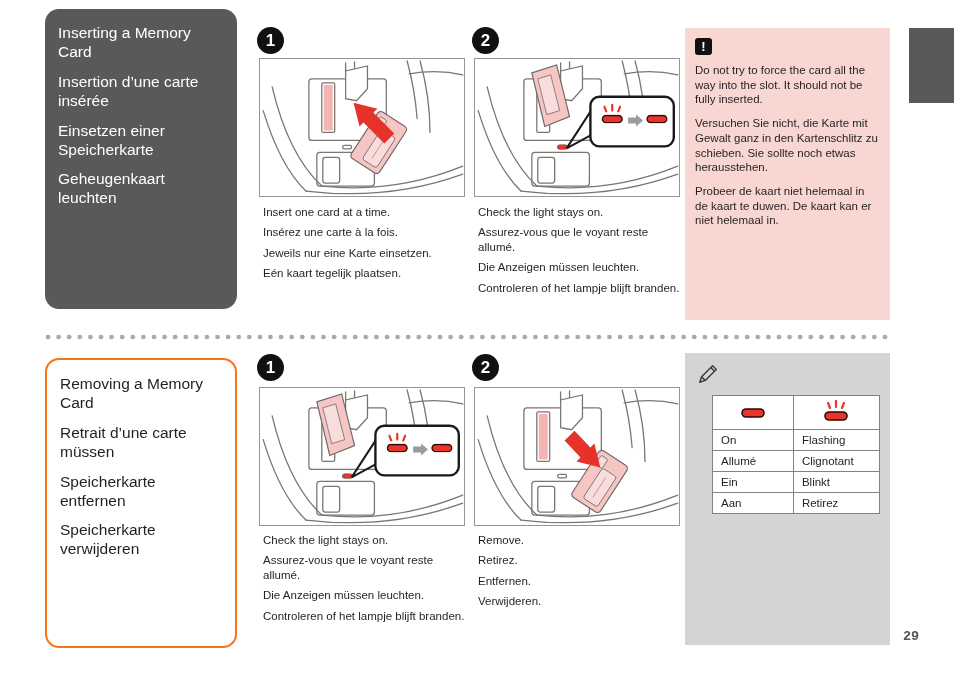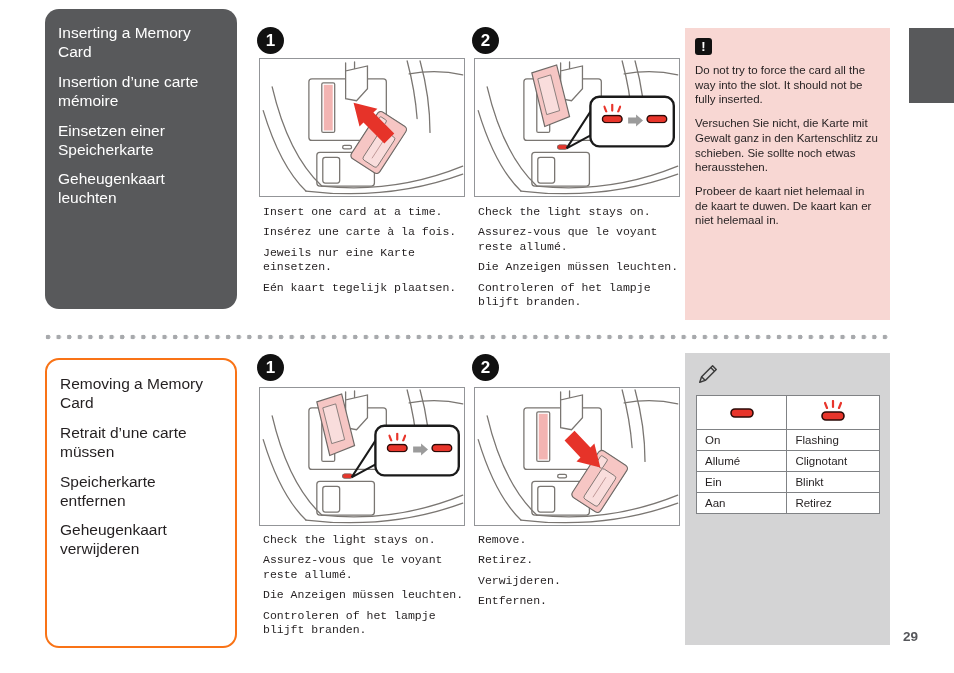--- a/index.html
+++ b/index.html
@@ -24,21 +24,21 @@
     width:27px; height:27px; border-radius:50%; background:#111111; color:#ffffff;
     display:flex; align-items:center; justify-content:center;
     font-size:17px; font-weight:bold;
   }
 
   
   .illus { width:206px; height:139px; background:#ffffff; border:1px solid #939598; }
   .illus svg { display:block; width:100%; height:100%; }
 
   
-  .captions { width:202px;font-family:Liberation Mono, monospace; }
+  .captions { width:202px; }
   .captions p { font-size:11.5px; line-height:1.25; margin-bottom:6px; }
 
   
   .warning-box { left:685px; top:28px; width:205px; height:292px; background:#f8d7d3; padding:10px 10px 10px 10px; }
   .warn-icon {
     width:17px; height:17px; background:#111111; border-radius:3px; color:#ffffff;
     display:flex; align-items:center; justify-content:center;
     font-size:13px; font-weight:bold; margin-bottom:8px;
   }
   .warning-box p { font-size:11.5px; line-height:1.28; margin-bottom:9px; }
@@ -47,27 +47,27 @@
   .dots {
     left:45px; top:333px; width:845px; height:8px;
     background-image:radial-gradient(circle at 3px 4px, #a7a9ac 2.1px, transparent 2.6px);
     background-size:10.6px 8px; background-repeat:repeat-x;
   }
 
   
   .note-box { left:685px; top:353px; width:205px; height:292px; background:#d4d4d5; padding:8px 10px; }
   .pencil { margin:2px 0 6px 2px; }
 
-  table.led-table { border-collapse:collapse; background:#ffffff; margin-left:1px; }
+  table.led-table { border-collapse:collapse; background:#ffffff; margin-left:17px; }
   table.led-table th, table.led-table td { border:1px solid #808285; }
   table.led-table th { width:91px; height:34px; text-align:center; vertical-align:middle; }
   table.led-table th:last-child { width:93px; }
   table.led-table td { height:21px; font-size:11.5px; font-weight:400; padding-left:8px; text-align:left; vertical-align:middle; }
 
-  .page-num { left:903px; top:629px; font-size:13.5px; font-weight:bold; color:#55565a; }
+  .page-num { left:903px; top:629px; font-size:13.5px; font-weight:bold; color:#55565a;font-family:Liberation Mono, monospace; }
 </style>
 </head>
 <body>
 
 <svg width="0" height="0" style="position:absolute" aria-hidden="true">
   <defs>
     <symbol id="printer-bg" viewBox="0 0 205 138">
       <g stroke="#7a7672" fill="none" stroke-width="1.3" stroke-linecap="round">
         <path d="M86,4 v13"></path>
           <path d="M95,3 v11"></path>
@@ -108,21 +108,21 @@
     </symbol>
   </defs>
 </svg>
 
 <div class="page">
 
   <div class="abs side-tab"></div>
 
   <div class="abs title-box dark" style="left:45px; top:9px; height:300px;">
     <p>Inserting a Memory Card</p>
-    <p>Insertion d’une carte mémoire</p>
+    <p>Insertion d’une carte insérée</p>
     <p>Einsetzen einer Speicherkarte</p>
     <p>Geheugenkaart leuchten</p>
   </div>
 
   <div class="abs step-badge" style="left:257px; top:27px;">
     <span>1</span>
   </div>
   <div class="abs illus" style="left:259px; top:58px;">
     <svg viewBox="0 0 205 138">
       <use href="#printer-bg"></use>
@@ -169,21 +169,21 @@
     <p>Versuchen Sie nicht, die Karte mit Gewalt ganz in den Kartenschlitz zu schieben. Sie sollte noch etwas herausstehen.</p>
     <p>Probeer de kaart niet helemaal in de kaart te duwen. De kaart kan er niet helemaal in.</p>
   </div>
 
   <div class="abs dots"></div>
 
   <div class="abs title-box light" style="left:45px; top:358px; height:290px;">
     <p>Removing a Memory Card</p>
     <p>Retrait d’une carte müssen</p>
     <p>Speicherkarte entfernen</p>
-    <p>Geheugenkaart verwijderen</p>
+    <p>Speicherkarte verwijderen</p>
   </div>
 
   <div class="abs step-badge" style="left:257px; top:354px;">
     <span>1</span>
   </div>
   <div class="abs illus" style="left:259px; top:387px;">
     <svg viewBox="0 0 205 138">
       <use href="#printer-bg"></use>
       <use href="#card-inserted" width="100" height="100"></use>
       <rect x="83" y="86.5" width="10" height="4.5" rx="2" fill="#e8352b" stroke="#6f6a67" stroke-width="0.6"></rect>
@@ -211,22 +211,22 @@
       <rect x="64" y="26" width="9" height="46" fill="#f3b4b2"></rect>
       <g transform="translate(126,60) rotate(33)">
         <use href="#mem-card" width="36" height="58"></use>
       </g>
       <polygon fill="#e63329" points="126,80 120,56 116,60 100,43 90,53 106,70 102,74"></polygon>
     </svg>
   </div>
   <div class="abs captions" style="left:478px; top:533px;">
     <p>Remove.</p>
     <p>Retirez.</p>
+    <p>Entfernen.</p>
     <p>Verwijderen.</p>
-    <p>Entfernen.</p>
   </div>
 
   <div class="abs note-box">
     <div class="pencil">
       <svg width="22" height="22" viewBox="0 0 24 24">
         <g fill="none" stroke="#3c3c3c" stroke-width="1.6" stroke-linejoin="round">
           <path d="M3,21 L5,15 L17,3 L21,7 L9,19 Z"></path>
           <path d="M5,15 L9,19"></path>
           <path d="M15,5 L19,9"></path>
         </g>

